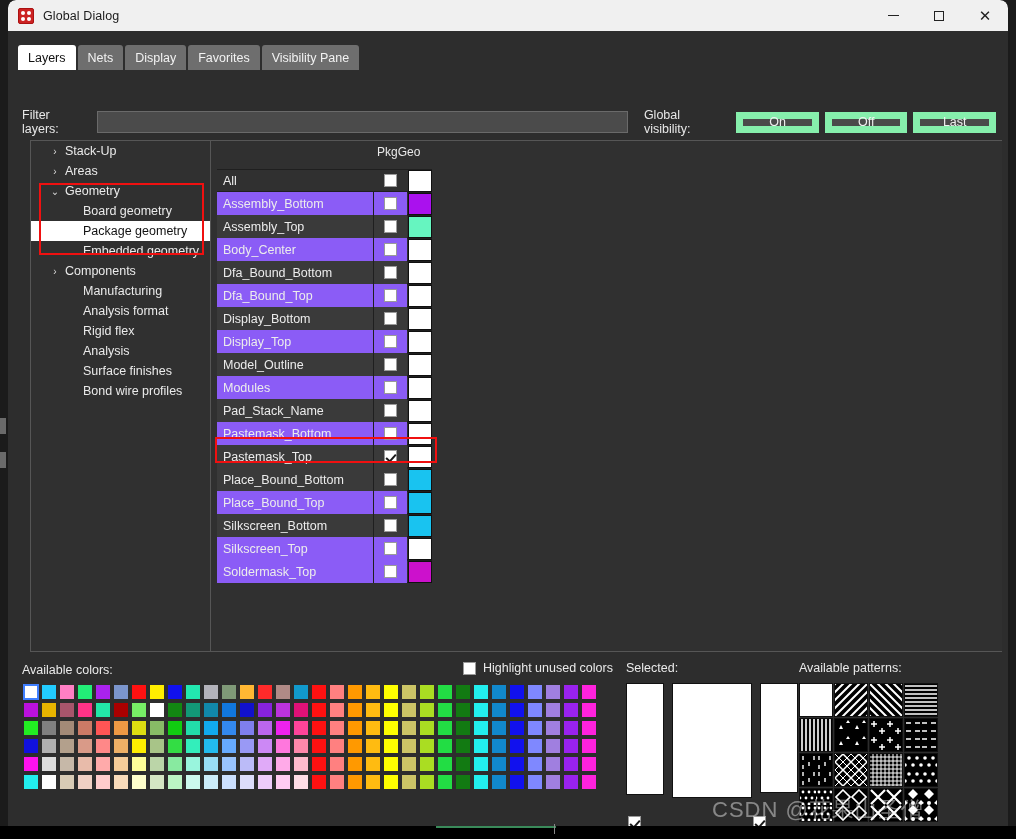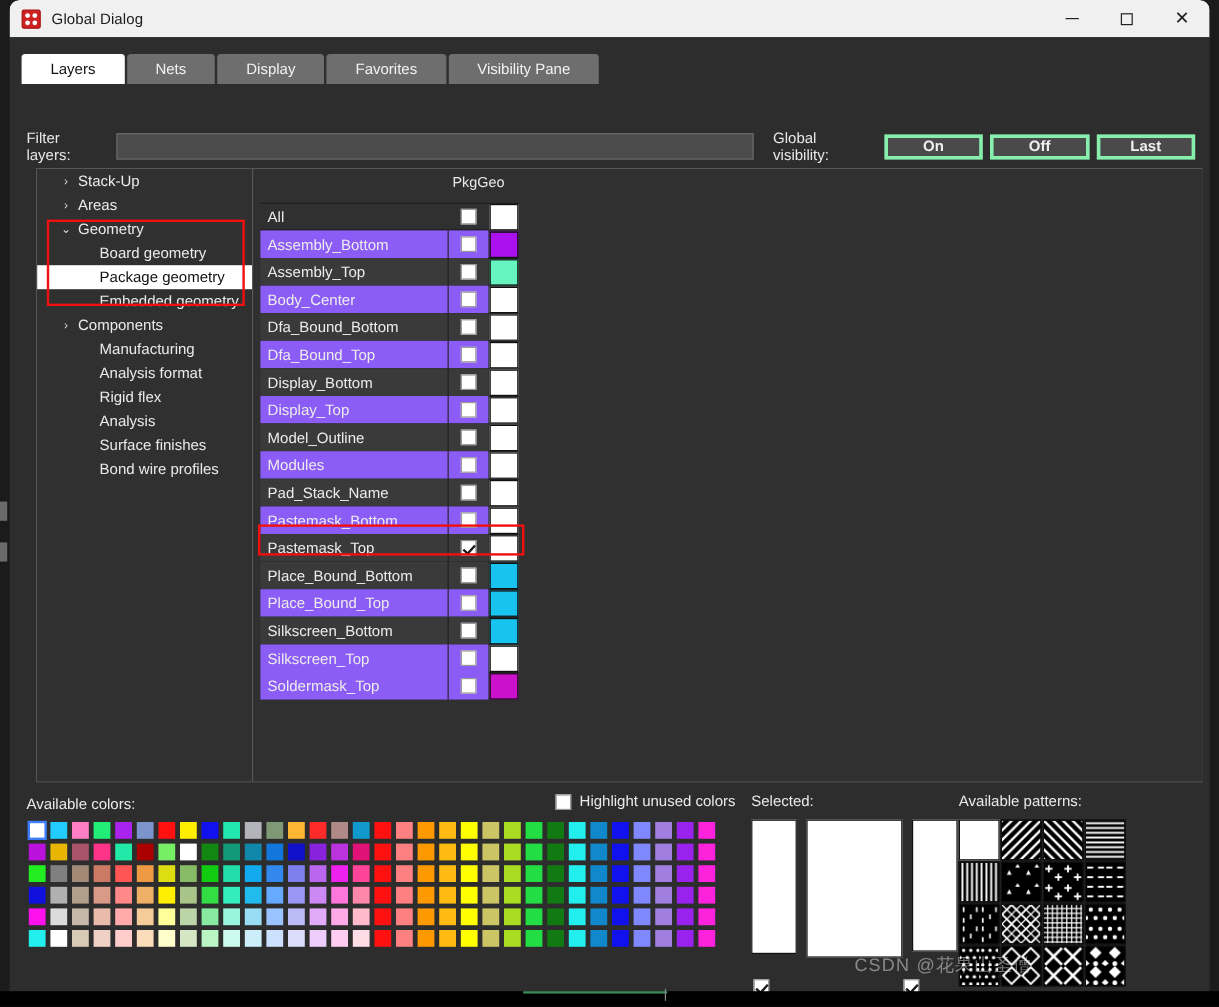--- a/index.html
+++ b/index.html
@@ -42,37 +42,37 @@
   .glyph-min { display:block; width:11px; height:1px; background:#222; }
   .glyph-max { display:block; width:10px; height:10px; border:1px solid #222; }
   .glyph-close { font-size:15px; line-height:1; font-family:"Liberation Sans", sans-serif; }
 
   
   .dlg-body { position:absolute; left:0; top:31px; width:1000px; height:799px; background:#2d2d2d; }
 
   
   .tabs { position:absolute; left:10px; top:14px; display:flex; gap:2px; }
   .tab {
-    height: 25px; padding: 0 24px; display:flex; align-items:center;
+    height: 25px; padding: 0 10px; display:flex; align-items:center;
     background:#6e6e6e; color:#f2f2f2; font-size:12.5px;
     border-radius: 3px 3px 0 0;
   }
   .tab.active { background:#ffffff; color:#111; }
 
   
   .filter-row { position:absolute; left:14px; top:80px; width:980px; height:22px; display:flex; align-items:center; }
   .filter-label { color:#e8e8e8; font-size:12.5px; margin-right:8px; }
   .filter-input {
     width: 542px; height: 22px; background:#4b4b4b; border:1px solid #6a6a6a;
     color:#eee; font-size:12px; padding:0 5px; font-family:"Liberation Sans", sans-serif;
   }
   .gv-label { color:#e8e8e8; font-size:12.5px; margin-left:16px; margin-right:8px; }
   .gv-btn {
-    width: 84px; height: 21px; background:#4a4a4a; border:3px solid #86efac;
-    color:#f0f0f0; font-size:12.5px; font-weight:bold; display:flex; align-items:center; justify-content:center;
+    width: 84px; height: 21px; background:#4a4a4a; border:7px solid #86efac;
+    color:#f0f0f0; font-size:12.5px; font-weight:normal; display:flex; align-items:center; justify-content:center;
     margin-right:6px; font-family:"Liberation Sans", sans-serif;
   }
 
   
   .main-panel {
     position:absolute; left:22px; top:109px; width:972px; height:512px;
     background:#303030; border:1px solid #565656;
   }
   .tree-pane {
     position:absolute; left:0; top:0; width:180px; height:510px;
@@ -151,21 +151,21 @@
 
   .patterns-area { position:absolute; left:791px; top:0px; }
   .patterns { position:absolute; left:791px; top:22px; display:grid; grid-template-columns:repeat(4,34px); grid-auto-rows:34px; gap:1px; }
   .pat { width:34px; height:34px; background:#000; border:1px solid #111; }
 
   
   .footer { position:absolute; left:0; top:785px; width:1000px; height:45px; }
 
   .watermark {
     position:absolute; left:712px; top:795px; color:rgba(235,235,235,.48);
-    font-size:15px; letter-spacing:1px; white-space:nowrap; font-family:"Liberation Sans", sans-serif;
+    font-size:22px; letter-spacing:1px; white-space:nowrap; font-family:"Liberation Sans", sans-serif;
   }
   .left-edge1 { position:absolute; left:0; top:418px; width:6px; height:16px; background:#6a6a6a; }
   .left-edge2 { position:absolute; left:0; top:452px; width:6px; height:16px; background:#6a6a6a; }
   .bottom-bar { position:absolute; left:0; top:826px; width:1016px; height:13px; background:#000; }
   .bottom-accent { position:absolute; left:436px; top:826px; width:120px; height:2px; background:#3a8a5a; }
   .bottom-tick { position:absolute; left:554px; top:824px; width:1px; height:10px; background:#888; }
 </style>
 </head>
 <body>
 

